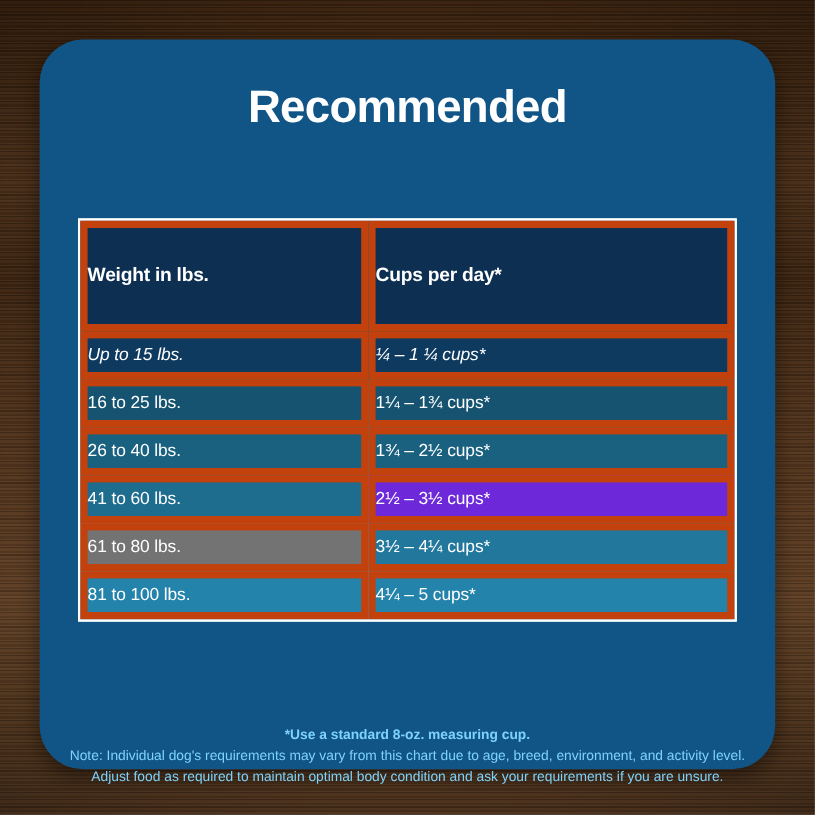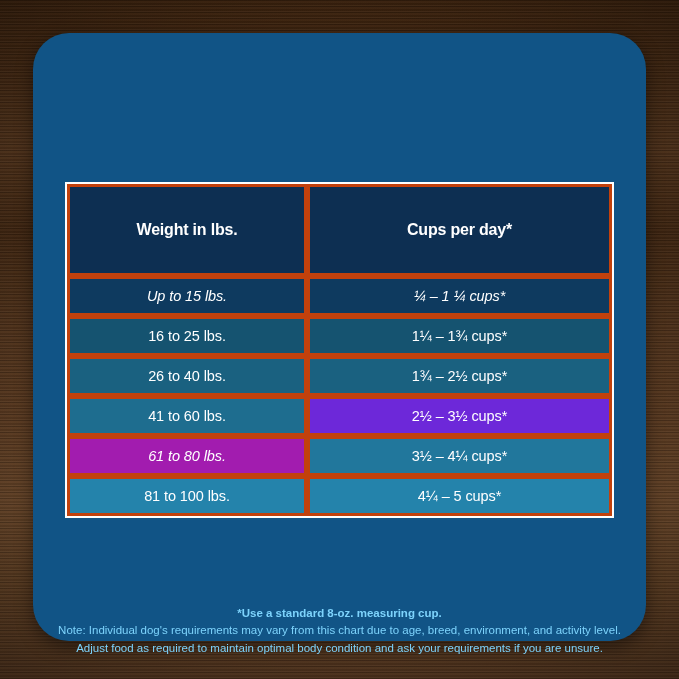--- a/index.html
+++ b/index.html
@@ -93,23 +93,23 @@
   }
   table {
     width:100%;
     border-collapse:separate;
     border-spacing:0;
     background:#ffffff;   
     border:2px solid #ffffff;
   }
   th, td {
     color:#ffffff;
-    text-align:center;
+    text-align:left;
     vertical-align:middle;
-    border:3px solid #c2410c;
+    border:6px solid #c2410c;
     padding:0;
   }
   th { font-size:16px; font-weight:bold; letter-spacing:-0.2px; }
   td { font-size:14.5px; font-weight:normal; letter-spacing:-0.1px; }
 
   th.col-weight, td.col-weight { width:240px; }
   th.col-cups,   td.col-cups   { width:305px; }
 
   thead th { height:92px; background:#0d2f52; }
 
@@ -134,20 +134,21 @@
   #footnotes .fn      { font-size:11.5px; font-weight:normal; line-height:1.52; }
 </style>
 </head>
 <body>
 
 <div id="wood">
 
   <div id="card">
 
     <div id="title">
+      <span class="line">Recommended</span>
     </div>
 
     <div id="table-wrap">
       <table>
         <thead>
           <tr>
             <th class="col-weight" style="background: rgb(13, 47, 82);">Weight in lbs.</th>
             <th class="col-cups" style="background: rgb(13, 47, 82);">Cups per day*</th>
           </tr>
         </thead>
@@ -162,21 +163,21 @@
           </tr>
           <tr class="r2">
             <td class="col-weight" style="background: rgb(26, 97, 128);">26 to 40 lbs.</td>
             <td class="col-cups" style="background: rgb(26, 97, 128);">1¾ – 2½ cups*</td>
           </tr>
           <tr class="r3">
             <td class="col-weight" style="background: rgb(30, 109, 143);">41 to 60 lbs.</td>
             <td class="col-cups" style="background: #6d28d9;">2½ – 3½ cups*</td>
           </tr>
           <tr class="r4">
-            <td class="col-weight" style="background: #a21caf; font-style: italic;">61 to 80 lbs.</td>
+            <td class="col-weight" style="background: #737373;">61 to 80 lbs.</td>
             <td class="col-cups" style="background: rgb(33, 119, 156);">3½ – 4¼ cups*</td>
           </tr>
           <tr class="r5">
             <td class="col-weight" style="background: rgb(36, 131, 171);">81 to 100 lbs.</td>
             <td class="col-cups" style="background: rgb(36, 131, 171);">4¼ – 5 cups*</td>
           </tr>
         </tbody>
       </table>
     </div>
 

